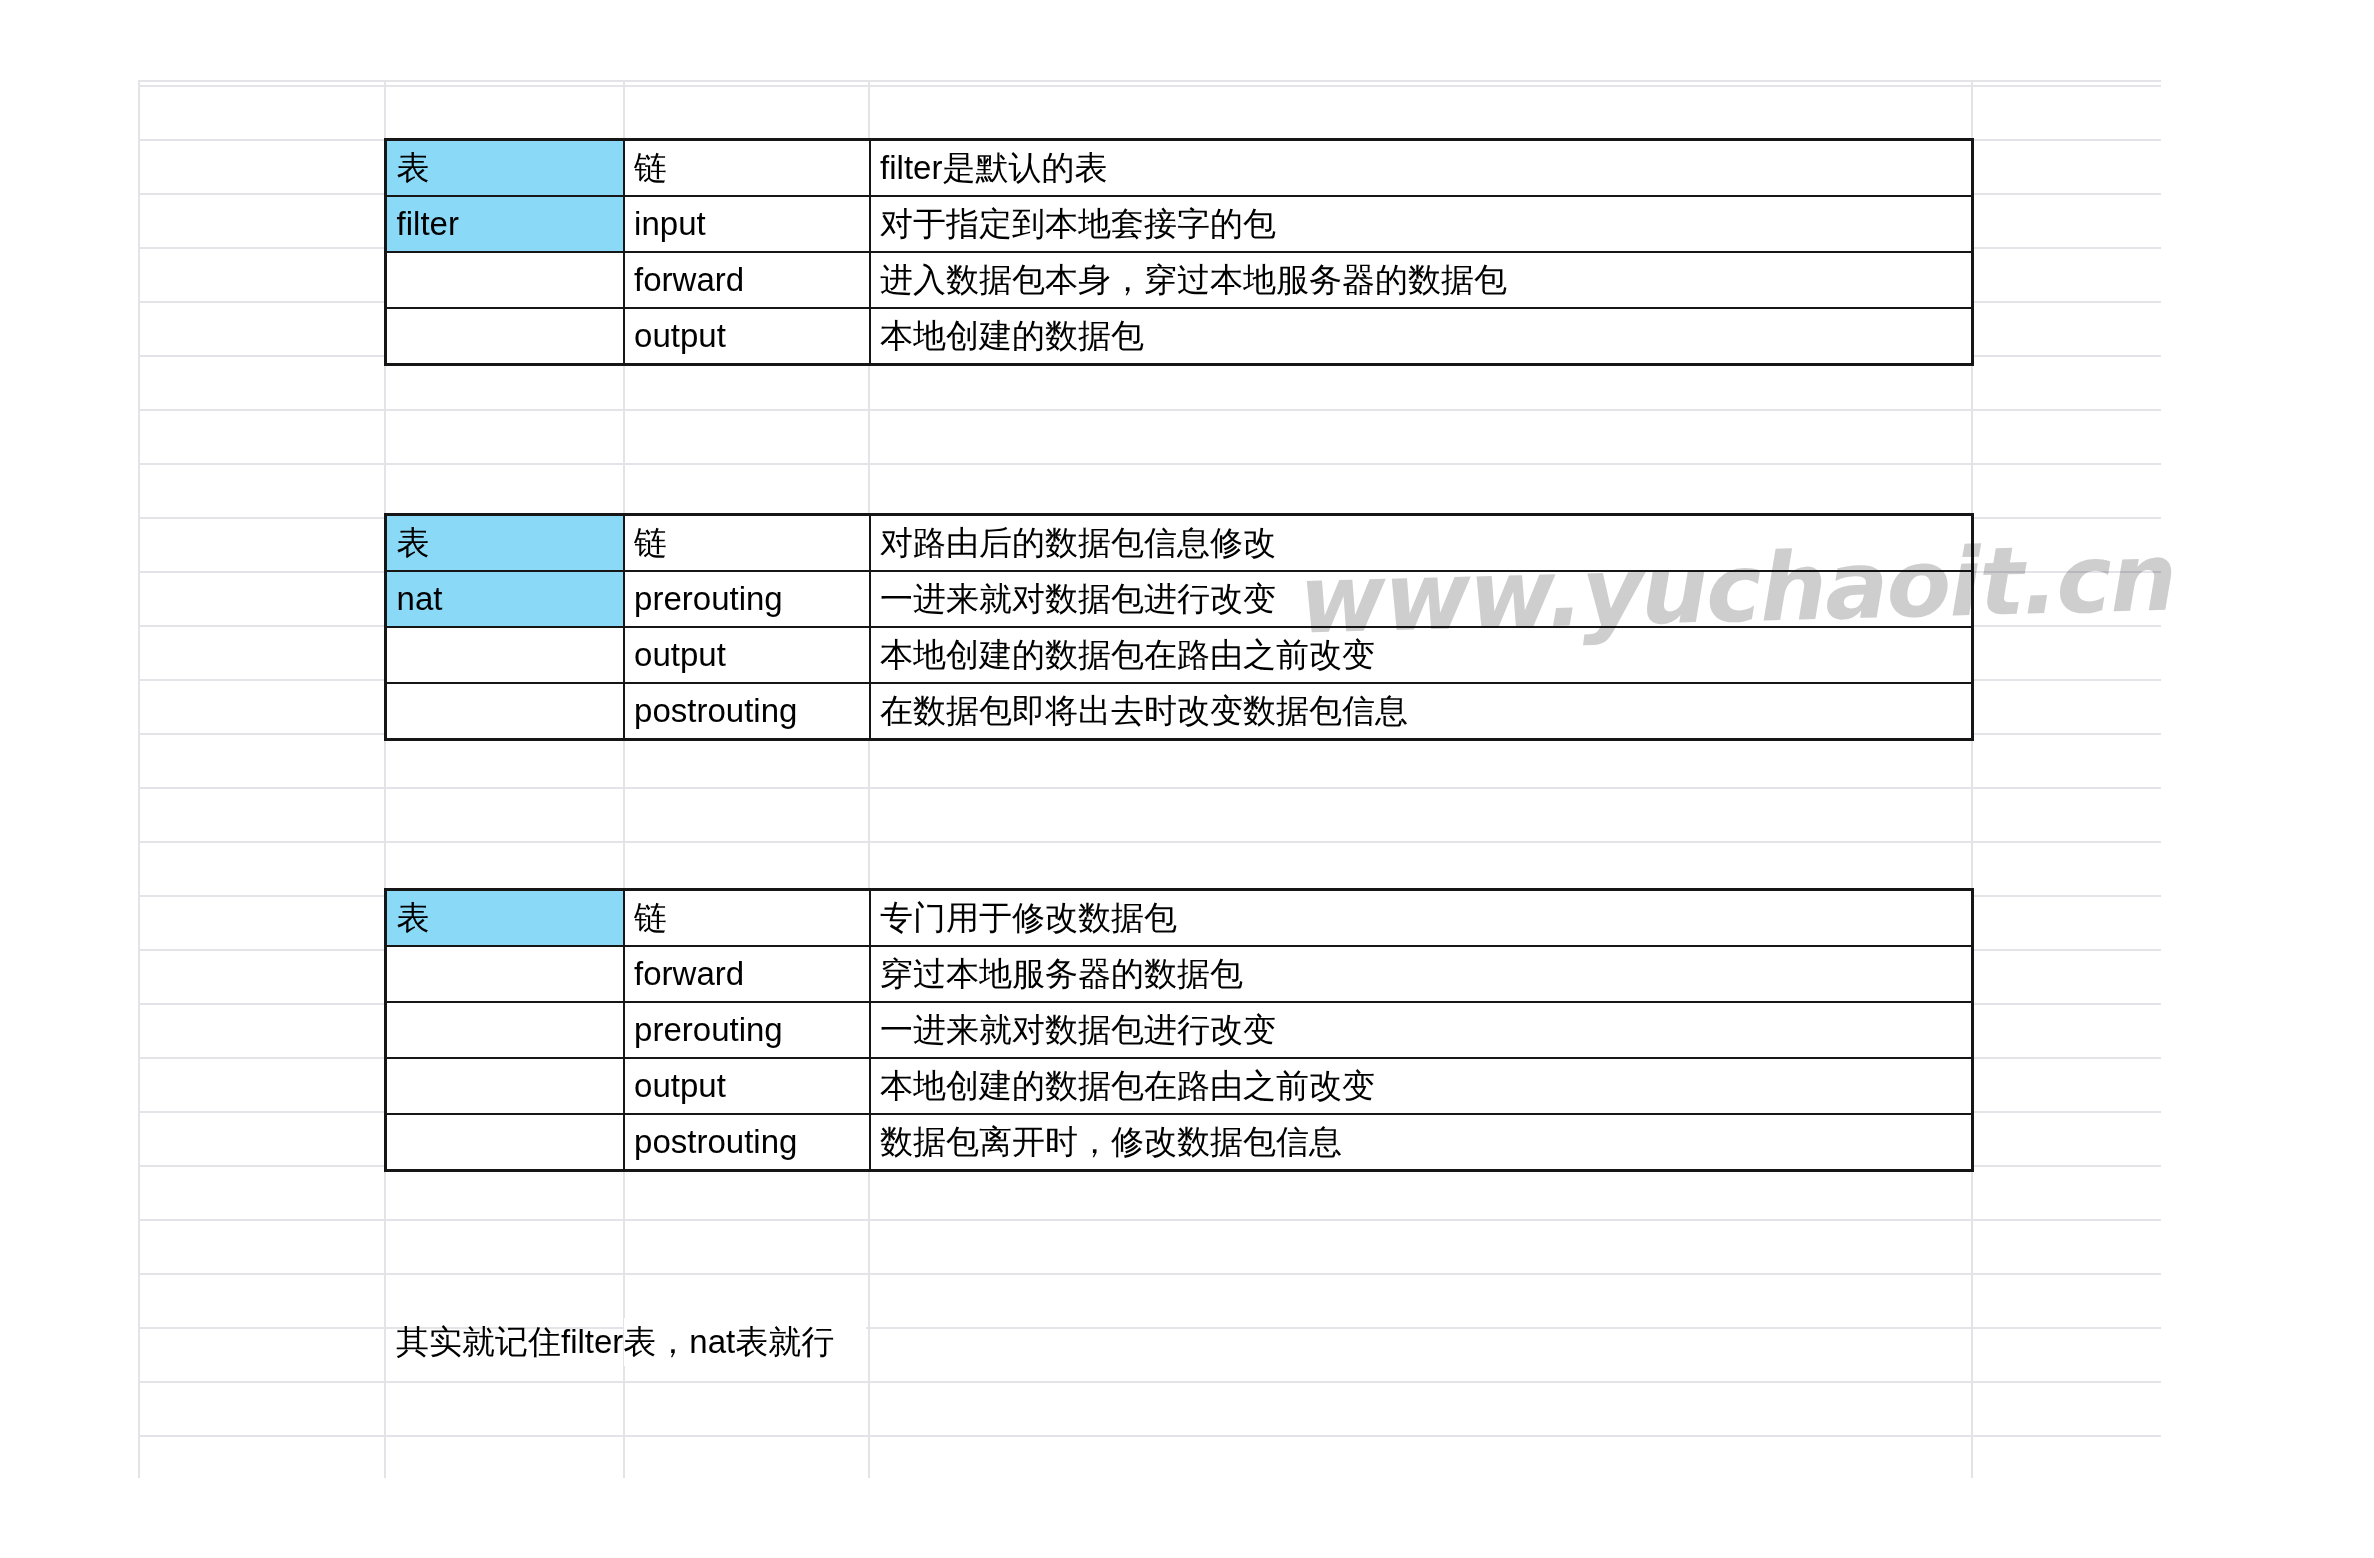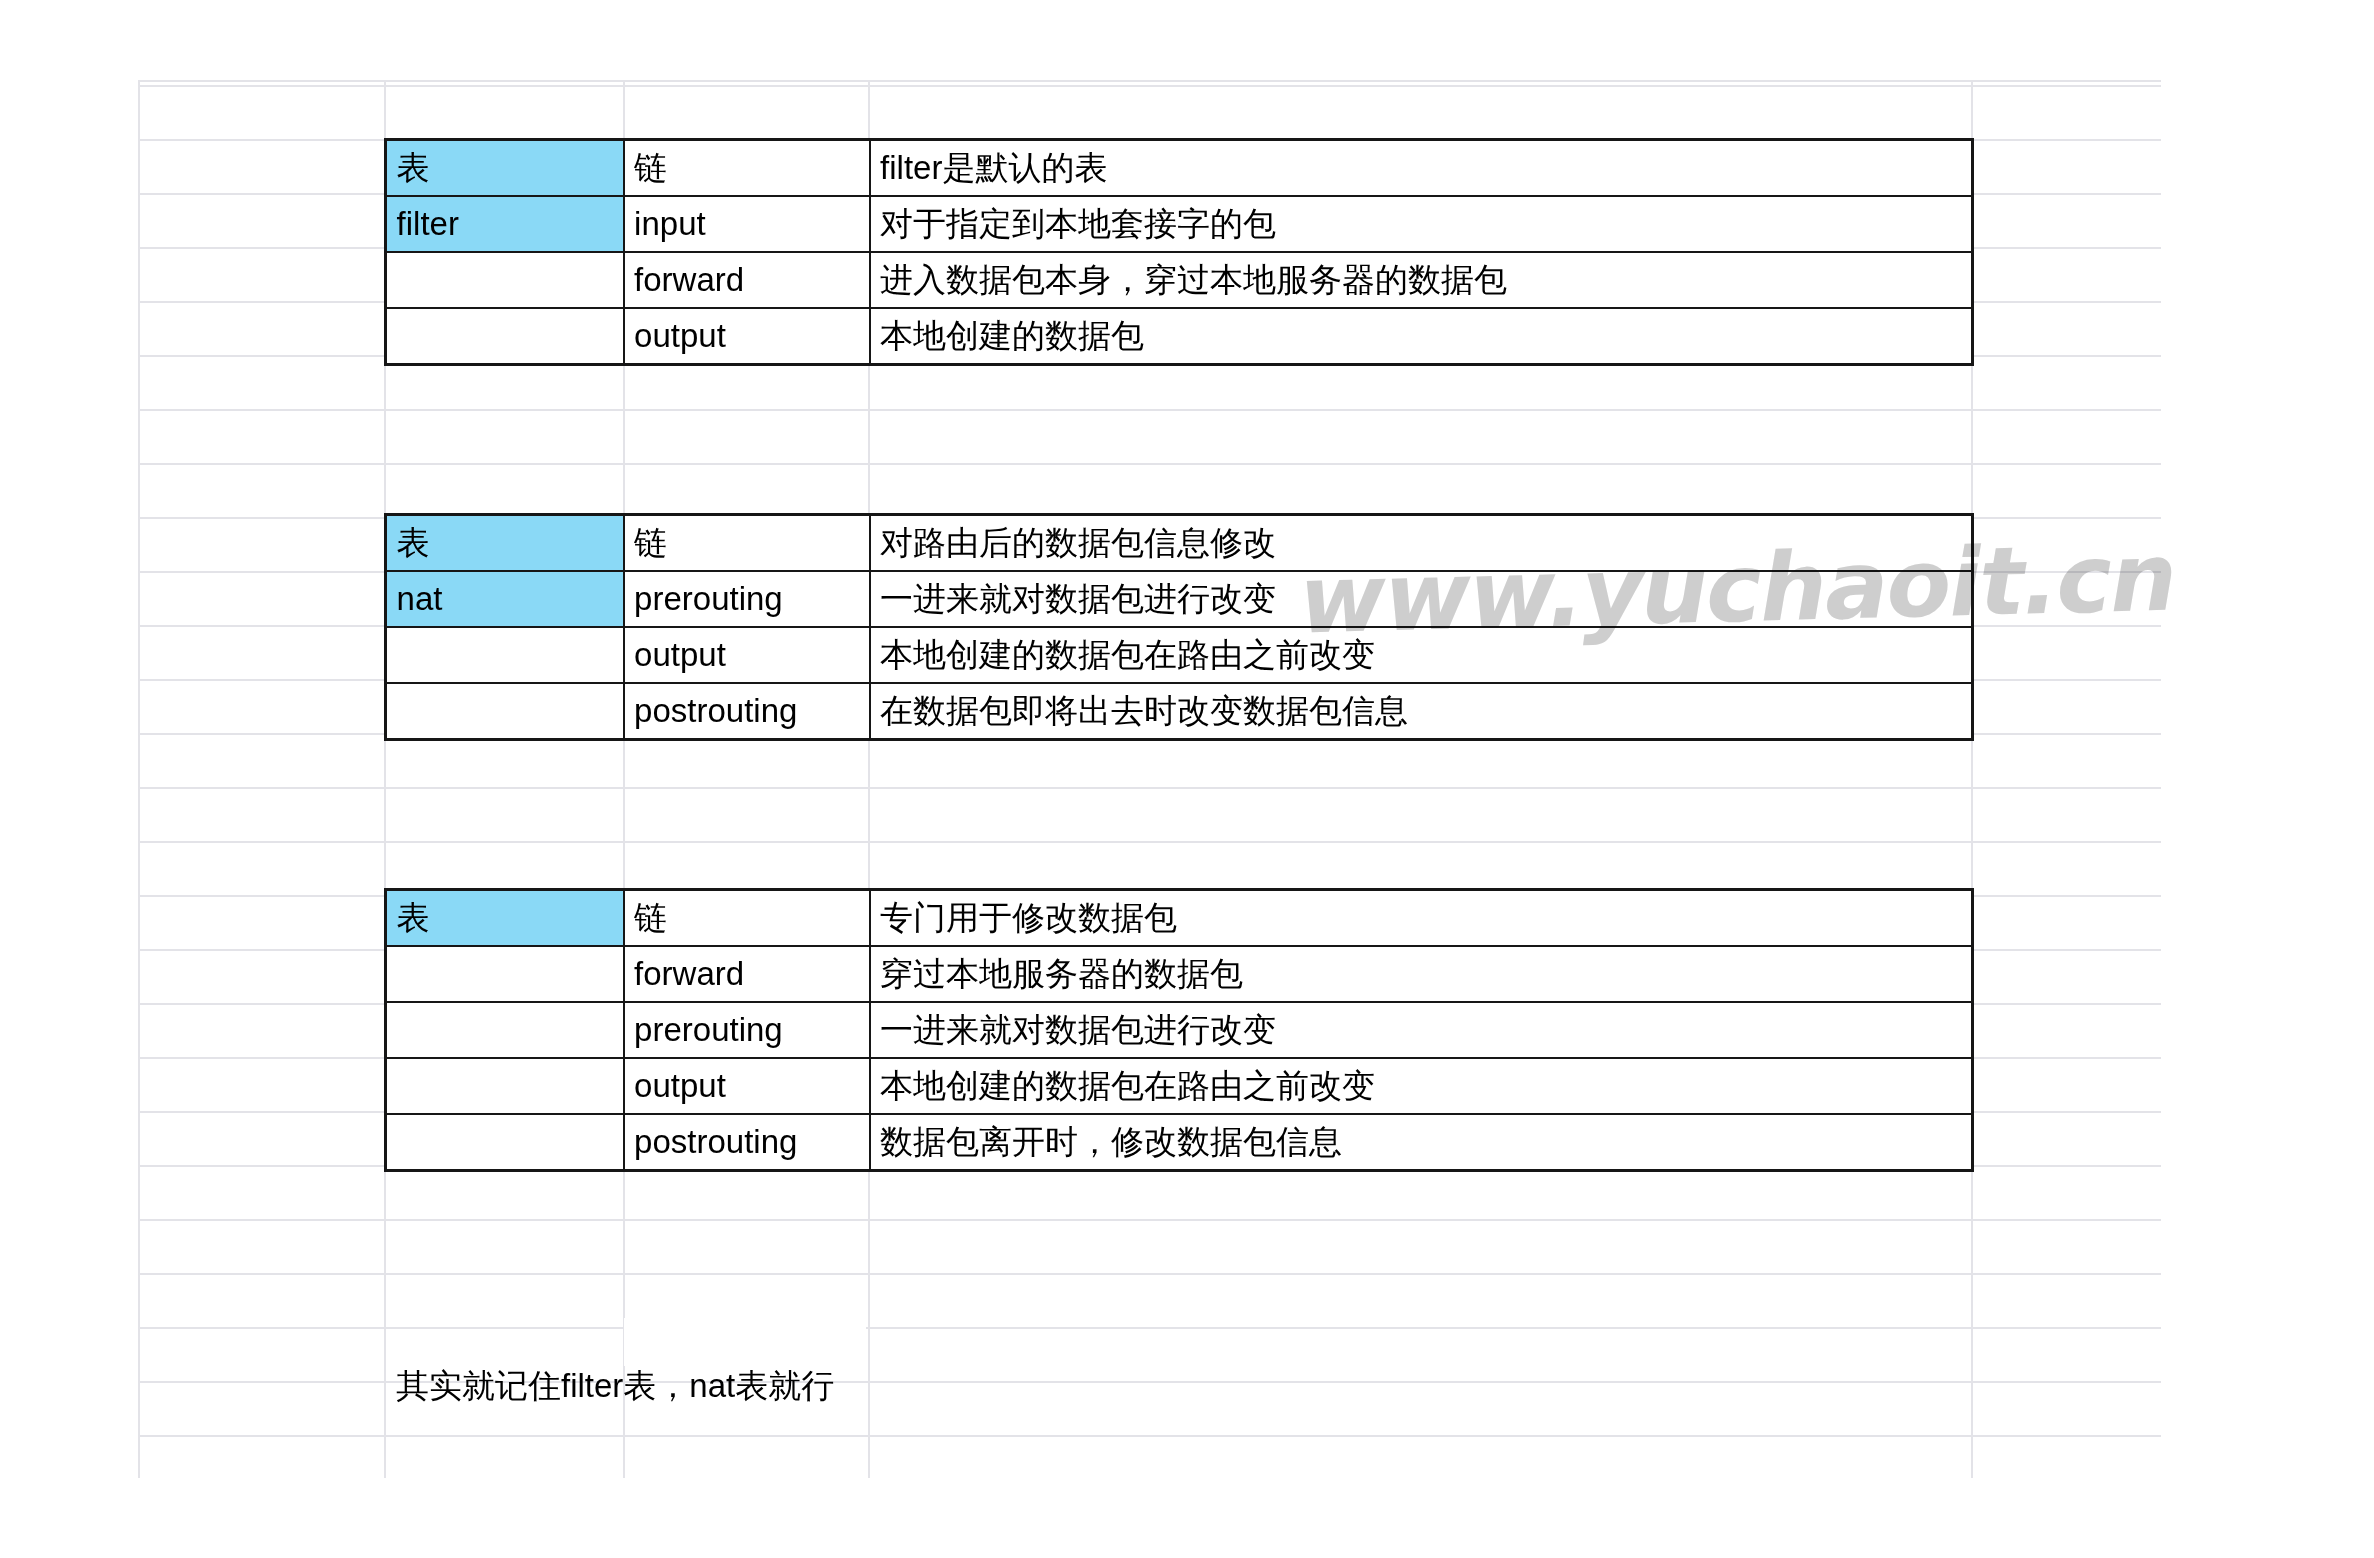--- a/index.html
+++ b/index.html
@@ -35,21 +35,21 @@
     border:2.9px solid var(--border);
     height:54px;padding:0 5.8px 0 9.6px;
     font-size:33px;line-height:1.1;vertical-align:middle;
     background:#fff;white-space:nowrap;overflow:visible;
   }
   table.sheet td.hl{background:var(--hl);}
   col.cb{width:238px;} col.cc{width:246px;} col.cd{width:1103px;}
   
   .note{
     position:absolute;left:396px;top:1315px;height:54px;line-height:54px;
-    font-size:33px;z-index:3;white-space:nowrap;margin-top:44px;
+    font-size:33px;z-index:3;white-space:nowrap;
   }
   
   .watermark{
     position:absolute;left:1299px;top:534px;z-index:10;
     font-family:"DejaVu Sans","Liberation Sans",sans-serif;
     font-style:italic;font-weight:bold;font-size:94px;letter-spacing:-1.9px;
     color:var(--wm);opacity:.85;transform:rotate(-1.5deg);
     mix-blend-mode:multiply;white-space:nowrap;pointer-events:none;
   }
 </style>

